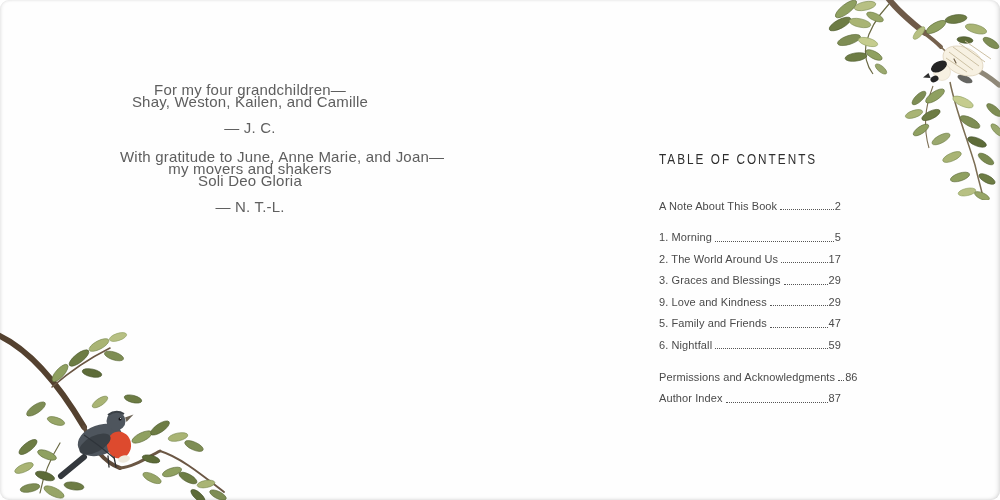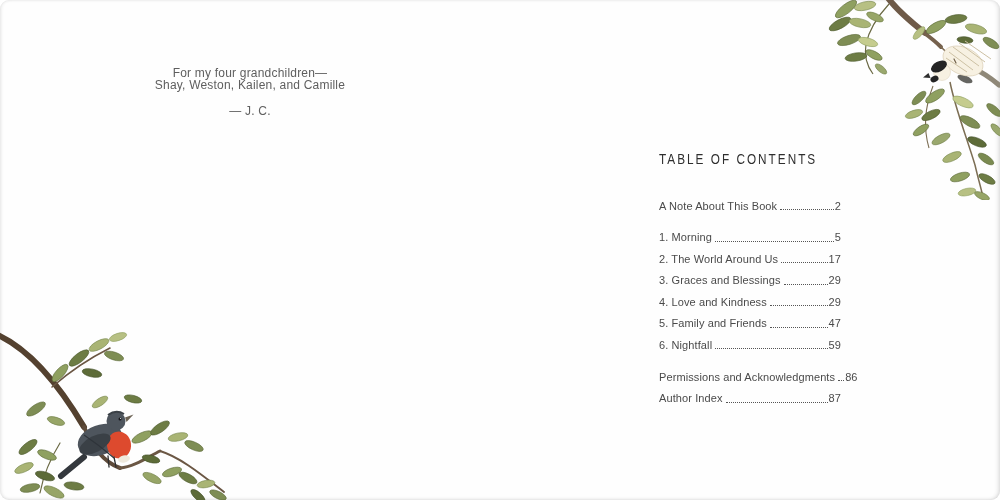--- a/index.html
+++ b/index.html
@@ -16,24 +16,24 @@
     box-shadow:
       inset 2px 0 4px -2px rgba(0,0,0,.14),
       inset -3px 0 5px -2px rgba(0,0,0,.16),
       inset 0 -2px 4px -2px rgba(0,0,0,.10),
       inset 0 2px 4px -3px rgba(0,0,0,.06);
   }
 
   
   .dedications {
     position: absolute;
-    left: 120px; top: 67px; width: 260px;
+    left: 120px; top: 84px; width: 260px;
     text-align: center;
     color: #5e5e5e;
-    font-size: 12px;
+    font-size: 15px;
     line-height: 12px;
     letter-spacing: 0.2px;
   }
   .dedication-group { margin: 0 0 17px 0; }
   .dedication-group:last-child { margin-bottom: 0; }
   .dedication-line { white-space: nowrap; }
   .dedication-attribution { margin-top: 14px; color: #606060; }
 
   
   .toc {
@@ -81,20 +81,26 @@
 <div class="spread">
 
   <div class="dedications">
 
     <div class="dedication-group">
       <div class="dedication-line">For my four grandchildren—</div>
       <div class="dedication-line">Shay, Weston, Kailen, and Camille</div>
       <div class="dedication-attribution">— J. C.</div>
     </div>
 
+    <div class="dedication-group">
+      <div class="dedication-line">With gratitude to June, Anne Marie, and Joan—</div>
+      <div class="dedication-line">my movers and shakers</div>
+      <div class="dedication-line">Soli Deo Gloria</div>
+      <div class="dedication-attribution">— N. T.-L.</div>
+    </div>
 
   </div>
 
   <div class="toc">
     <div class="toc-title">TABLE OF CONTENTS</div>
 
     <div class="toc-row">
       <span class="toc-label">A Note About This Book</span>
       <span class="toc-dots"></span>
       <span class="toc-page">2</span>
@@ -111,21 +117,21 @@
       <span class="toc-label">2. The World Around Us</span>
       <span class="toc-dots"></span>
       <span class="toc-page">17</span>
     </div>
     <div class="toc-row">
       <span class="toc-label">3. Graces and Blessings</span>
       <span class="toc-dots"></span>
       <span class="toc-page">29</span>
     </div>
     <div class="toc-row">
-      <span class="toc-label">4. Love and Kindness</span>
+      <span class="toc-label">9. Love and Kindness</span>
       <span class="toc-dots"></span>
       <span class="toc-page">29</span>
     </div>
     <div class="toc-row">
       <span class="toc-label">5. Family and Friends</span>
       <span class="toc-dots"></span>
       <span class="toc-page">47</span>
     </div>
     <div class="toc-row">
       <span class="toc-label">6. Nightfall</span>

